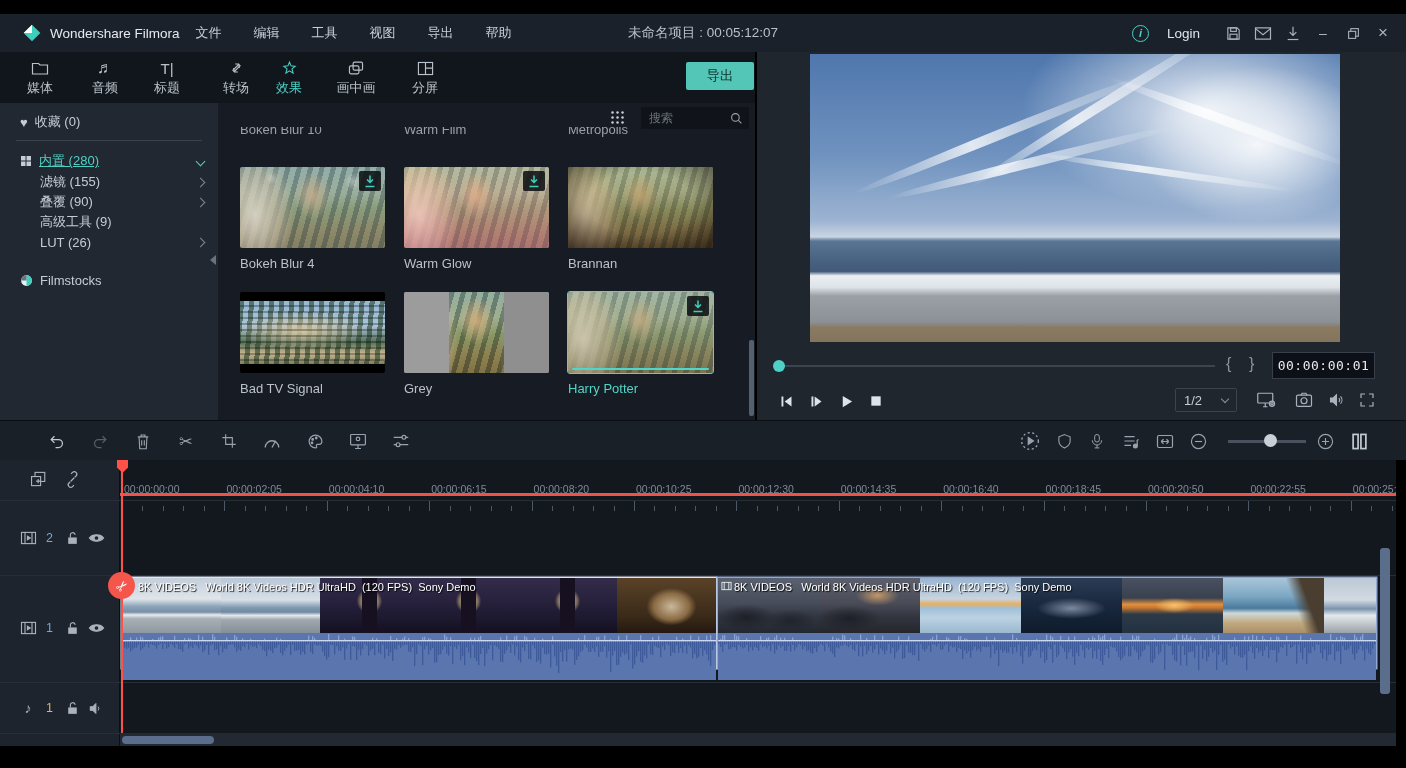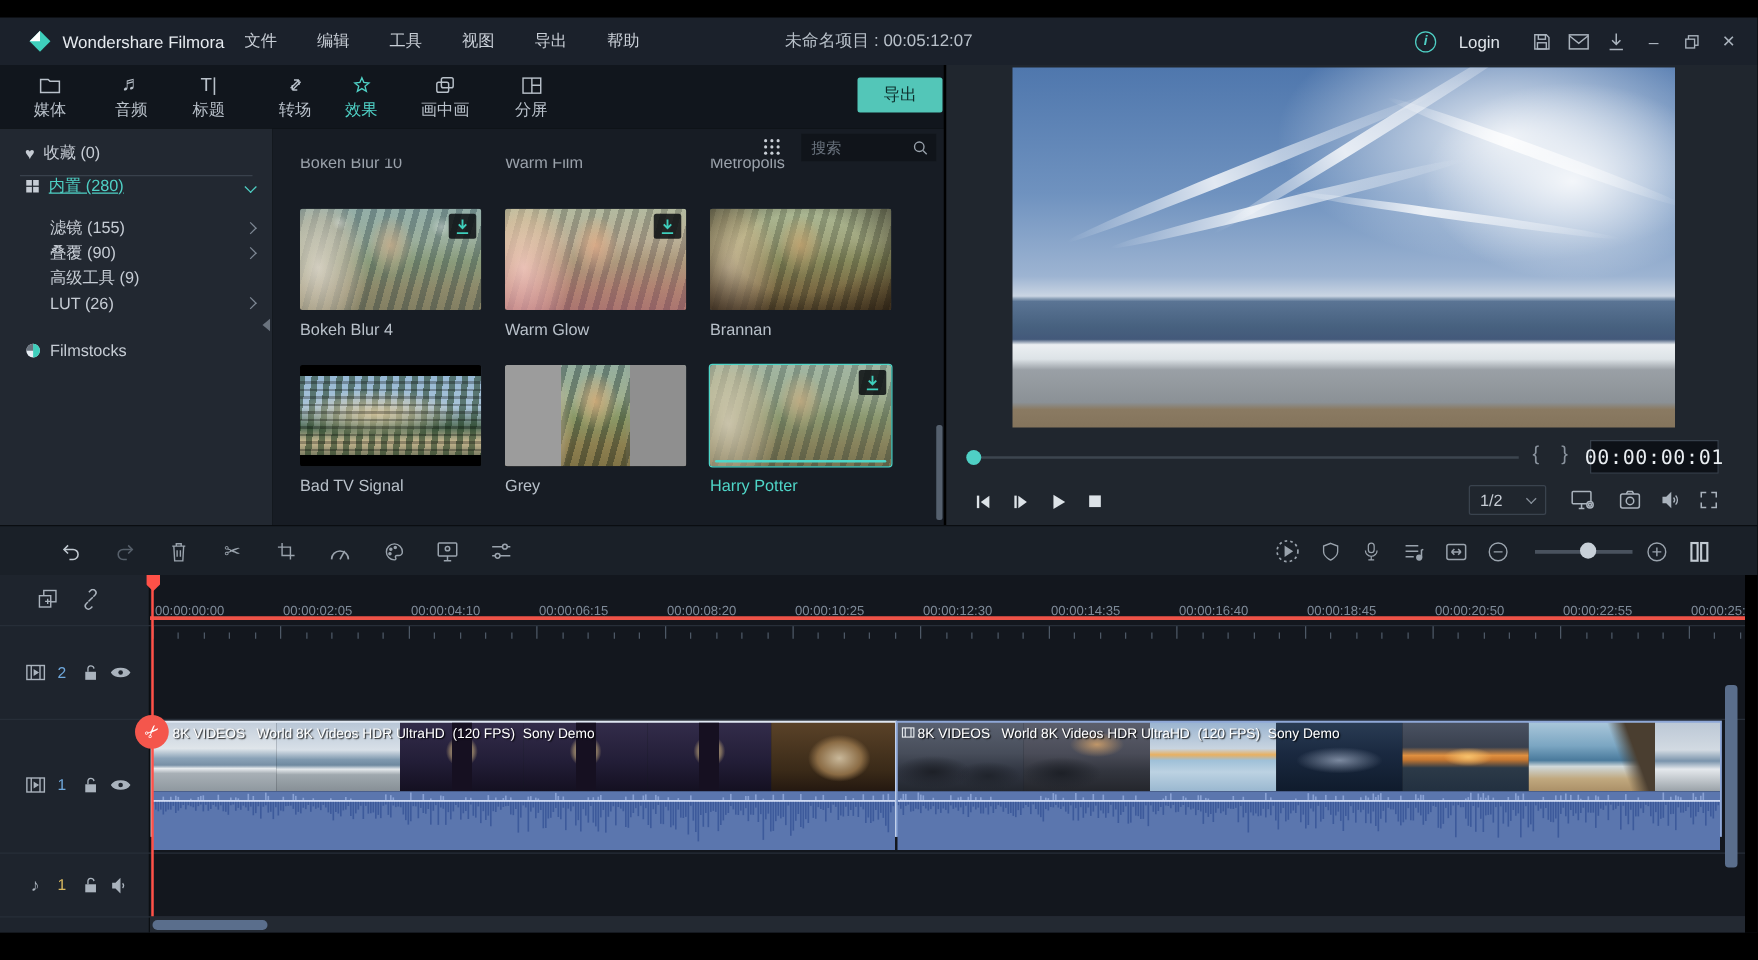--- a/index.html
+++ b/index.html
@@ -93,21 +93,21 @@
   
   #preview { position:absolute; left:757px; top:52px; width:649px; height:368px; background:#20262e; }
   #video { position:absolute; left:53px; top:2px; width:530px; height:288px; overflow:hidden; background:
     linear-gradient(180deg,#4f77ad 0%,#6f92bf 35%,#9db4d2 58%,#cad5e3 63.5%,#8fa3ba 64.2%,#5a7494 65%,#47617f 72%,#43597a 75.5%,#ebeff2 77%,#dde3e7 81%,#9aa0a6 84%,#8b9196 93%,#8a7a62 95%,#84745c 100%); }
   .cloud { position:absolute; background:radial-gradient(closest-side, rgba(255,255,255,.85), rgba(255,255,255,0)); }
   .streak { position:absolute; height:10px; background:linear-gradient(90deg, rgba(255,255,255,0), rgba(255,255,255,.8) 40%, rgba(255,255,255,0)); border-radius:50%; }
   #scrub-line { position:absolute; left:20px; top:313px; width:438px; height:2px; background:#3c454f; }
   #scrub-dot { position:absolute; left:16px; top:308px; width:12px; height:12px; border-radius:50%; background:#4fd0c5; }
   .mark-btn { position:absolute; top:303px; color:#8a939e; font-size:16px; }
   #timecode { position:absolute; left:515px; top:300px; width:103px; height:27px; background:#0d1117; border:1px solid #363f4a;
-    color:#e8ecf0; font-family:"DejaVu Sans Mono",monospace; font-size:16px; display:flex; align-items:center; justify-content:center; letter-spacing:.5px; }
+    color:#e8ecf0; font-family:"DejaVu Sans Mono",monospace; font-size:13px; display:flex; align-items:center; justify-content:center; letter-spacing:.5px; }
   .tr-ic { position:absolute; top:338px; width:24px; height:22px; display:flex; align-items:center; justify-content:center; color:#dde3e8; }
   #quality-dd { position:absolute; left:418px; top:336px; width:62px; height:24px; border:1px solid #3a434e; border-radius:2px;
     color:#c6ccd4; font-size:13px; display:flex; align-items:center; padding:0 8px; }
   #quality-dd .chev { width:6px; height:6px; border-top:1.5px solid #8a939e; border-right:1.5px solid #8a939e; transform:rotate(135deg); margin-left:auto; margin-top:-3px; }
   .pv-ic { position:absolute; top:336px; width:26px; height:24px; display:flex; align-items:center; justify-content:center; color:#aab3bd; }
 
   
   #tl-toolbar { position:absolute; left:0; top:420px; width:1406px; height:40px; background:#1a2028; border-top:1px solid #0a0d11; }
   .tt-ic { position:absolute; top:8px; width:26px; height:24px; display:flex; align-items:center; justify-content:center; color:#9aa3ad; }
   .tt-ic.dim { color:#565f6a; }
@@ -285,21 +285,21 @@
   </div>
   <button id="export-btn">导出</button>
 </div>
 
 <div id="sidebar">
   <div class="sb-row" style="top:9px">
     <span style="font-size:13px;">♥</span>
     <span>收藏 (0)</span>
   </div>
   <div class="sb-divider" style="top:37px"></div>
-  <div class="sb-row" style="top:36px">
+  <div class="sb-row" style="top:48px">
     <span>
       <svg width="12" height="12" viewBox="0 0 24 24" fill="#c6ccd4">
           <rect x="2" y="2" width="9" height="9"></rect>
           <rect x="13" y="2" width="9" height="9"></rect>
           <rect x="2" y="13" width="9" height="9"></rect>
           <rect x="13" y="13" width="9" height="9"></rect>
         </svg>
     </span>
     <span class="teal sb-active">内置 (280)</span>
     <span class="chev-d"></span>

